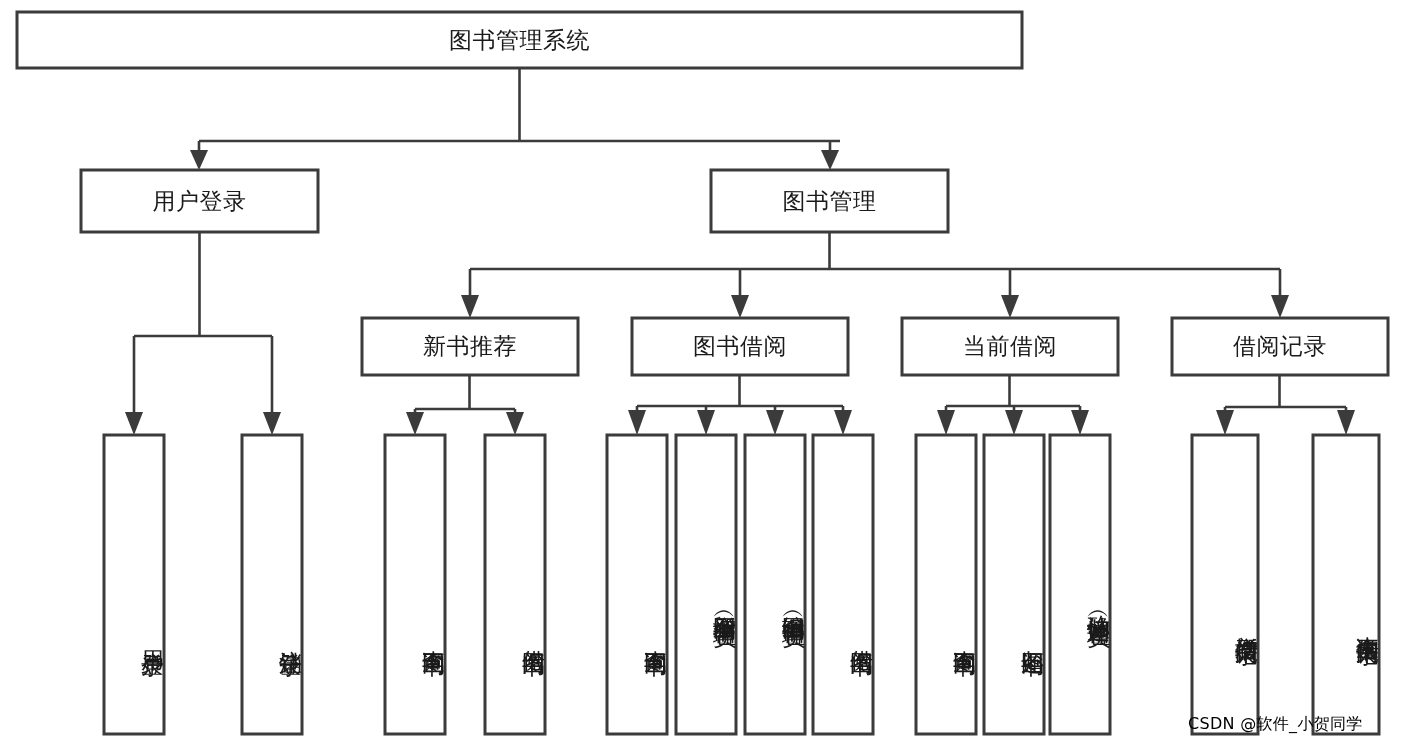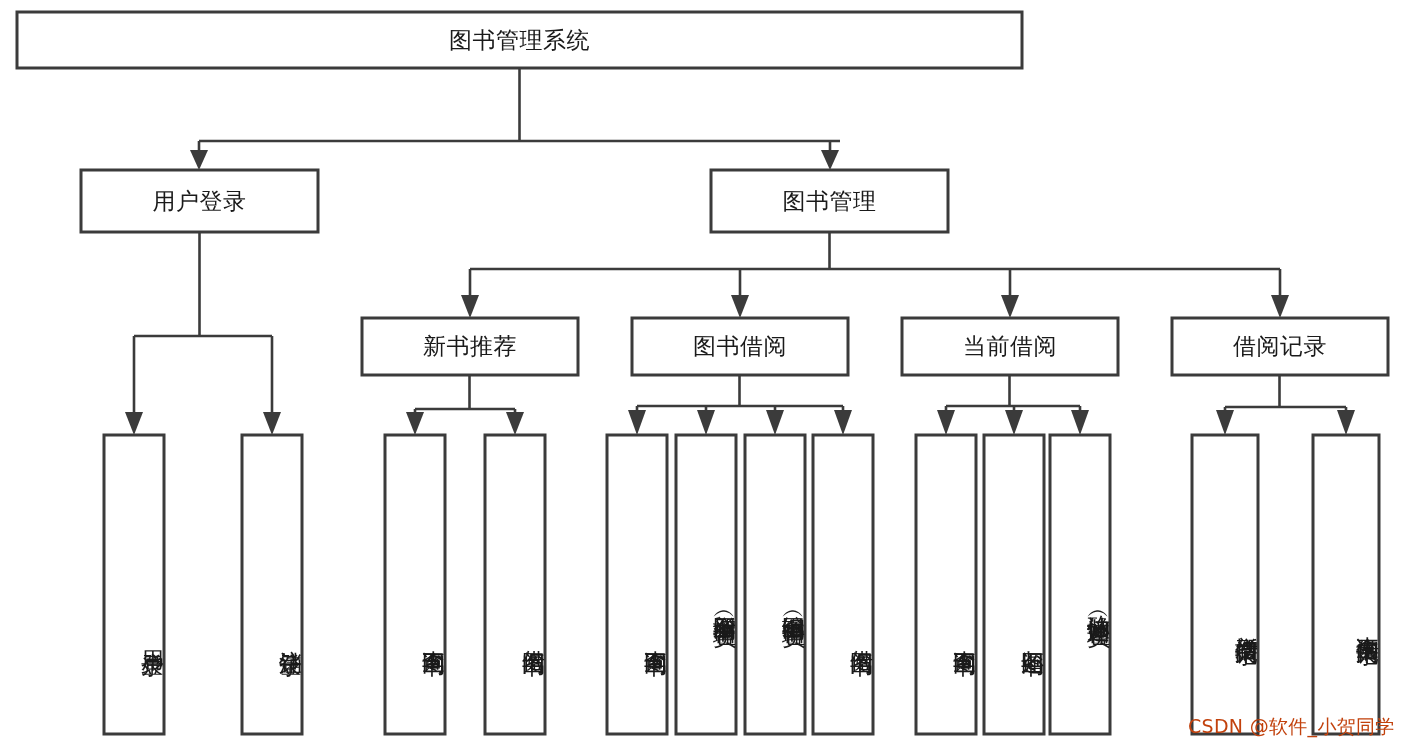--- a/index.html
+++ b/index.html
@@ -60,22 +60,22 @@
     letter-spacing: 1.5px;
     display: flex;
     align-items: flex-start;
     justify-content: center;
     white-space: nowrap;
     pointer-events: none;
   }
   .watermark {
     position: absolute;
     font-family: "DejaVu Sans", "Liberation Sans", sans-serif;
-    font-size: 19px;
-    color: #c2410c;
+    font-size: 16px;
+    color: #000000;
     white-space: nowrap;
     left: 1188px;
     top: 714px;
     letter-spacing: 0.3px;
   }
 </style>
 </head>
 <body>
 
 <div id="diagram-root">

